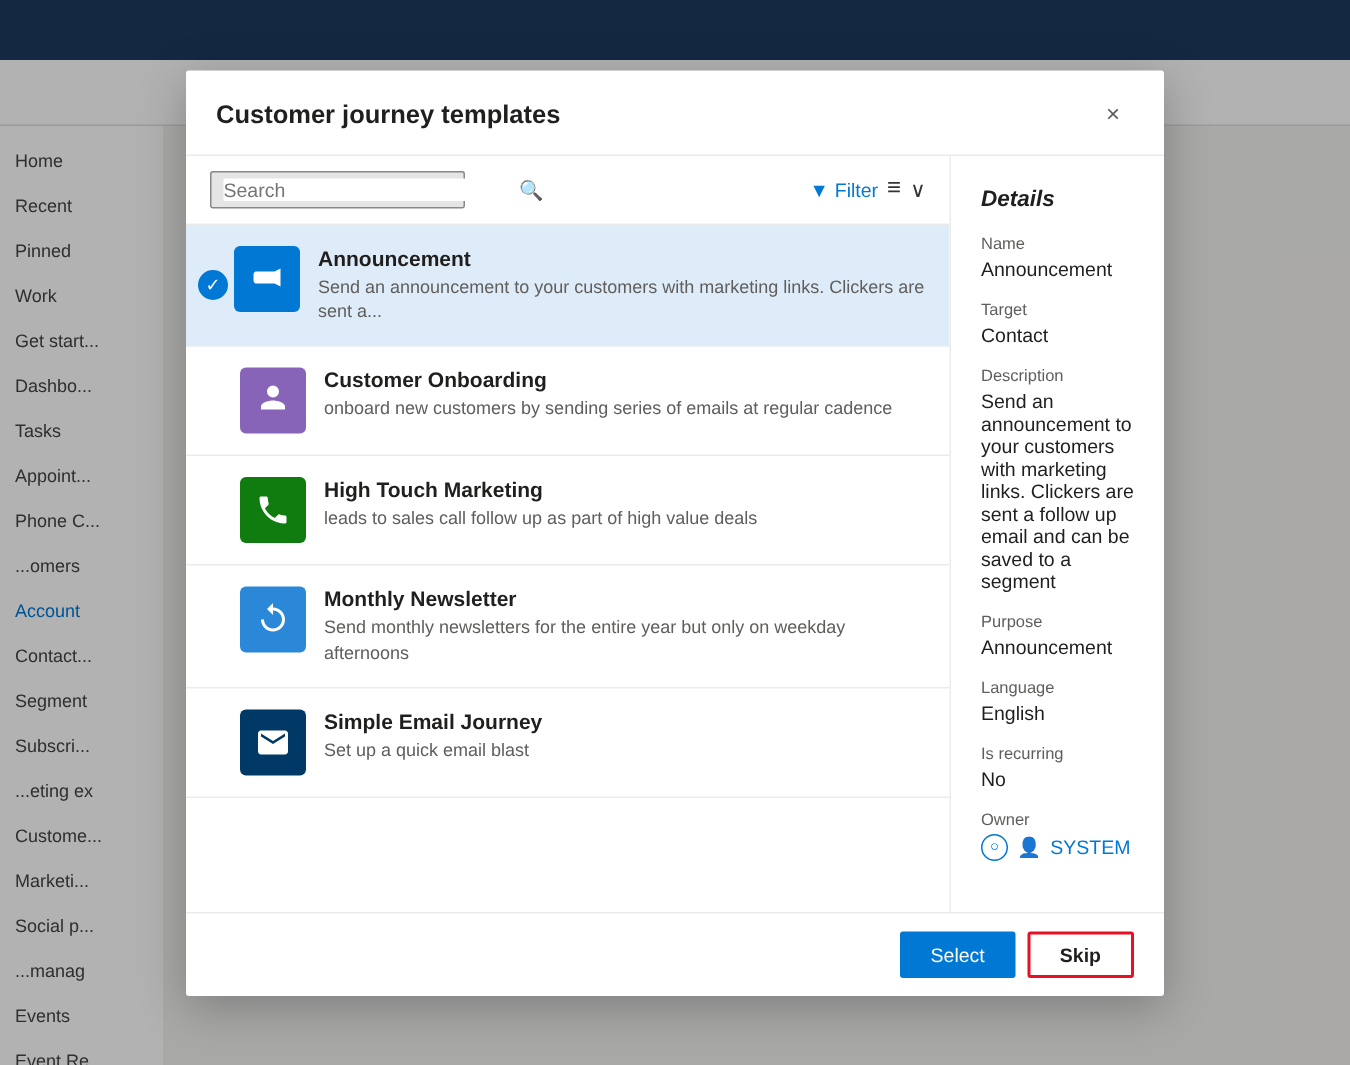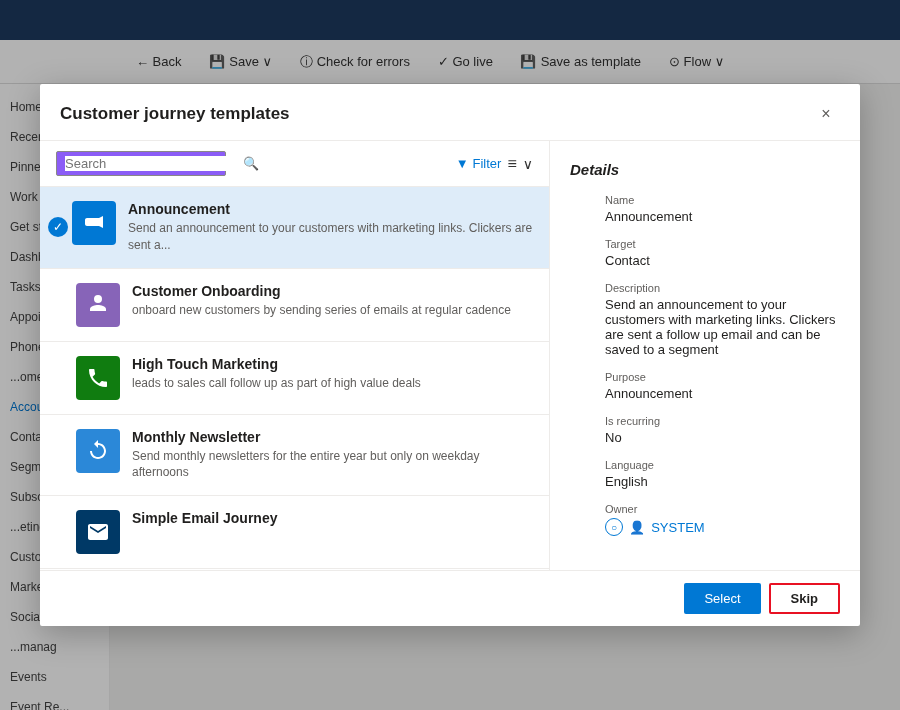--- a/index.html
+++ b/index.html
@@ -83,21 +83,21 @@
       background: rgba(0,0,0,0.3);
       display: flex;
       align-items: center;
       justify-content: center;
       z-index: 100;
     }
 
     
     .dialog {
       background: #fff;
-      width: 820px;
+      width: 652px;
       max-height: 660px;
       border-radius: 2px;
       box-shadow: 0 8px 32px rgba(0,0,0,0.25);
       display: flex;
       flex-direction: column;
     }
 
     .dialog-header {
       display: flex;
       align-items: center;
@@ -138,23 +138,23 @@
       display: flex;
       flex-direction: column;
     }
 
     .search-input-wrap {
       display: flex;
       align-items: center;
       border: 1px solid #8a8886;
       border-radius: 2px;
       padding: 4px 8px;
-      gap: 2px;
+      gap: 21px;
       width: 170px;
-      background: #8b5cf6;
+      background: #e5e5e5;
     }
 
     .search-input {
       border: none;
       outline: none;
       font-size: 13px;
       color: #605e5c;
       flex: 1;
     }
 
@@ -256,21 +256,20 @@
     .details-title {
       font-size: 15px;
       font-weight: 600;
       color: #201f1e;
       margin-bottom: 16px;
       font-style: italic;
     }
 
     .detail-group {
       margin-bottom: 14px;
-      margin-left: 35px;
     }
 
     .detail-label {
       font-size: 11px;
       color: #605e5c;
       margin-bottom: 3px;
     }
 
     .detail-value {
       font-size: 13px;
@@ -456,20 +455,21 @@
           </div>
 
           <div class="template-item">
             <div class="template-icon navy">
               <svg width="24" height="24" viewBox="0 0 24 24" fill="white">
                   <path d="M20 4H4c-1.1 0-2 .9-2 2v12c0 1.1.9 2 2 2h16c1.1 0 2-.9 2-2V6c0-1.1-.9-2-2-2zm0 4l-8 5-8-5V6l8 5 8-5v2z"></path>
                 </svg>
             </div>
             <div class="template-text">
               <div class="template-name">Simple Email Journey</div>
+              <div class="template-desc">Set up a quick email blast</div>
             </div>
           </div>
 
         </div>
       </div>
 
       <div class="right-panel">
         <div class="details-title">Details</div>
 
         <div class="detail-group">
@@ -486,27 +486,27 @@
           <div class="detail-label">Description</div>
           <div class="detail-value">Send an announcement to your customers with marketing links. Clickers are sent a follow up email and can be saved to a segment</div>
         </div>
 
         <div class="detail-group">
           <div class="detail-label">Purpose</div>
           <div class="detail-value">Announcement</div>
         </div>
 
         <div class="detail-group">
+          <div class="detail-label">Language</div>
+          <div class="detail-value">English</div>
+        </div>
+
+        <div class="detail-group">
           <div class="detail-label">Is recurring</div>
           <div class="detail-value">No</div>
-        </div>
-
-        <div class="detail-group">
-          <div class="detail-label">Language</div>
-          <div class="detail-value">English</div>
         </div>
 
         <div class="detail-group">
           <div class="detail-label">Owner</div>
           <div class="detail-value link">
             <span class="owner-icon">○</span>
             <span style="color:#0078d4;">👤</span>
             <span>SYSTEM</span>
           </div>
         </div>

